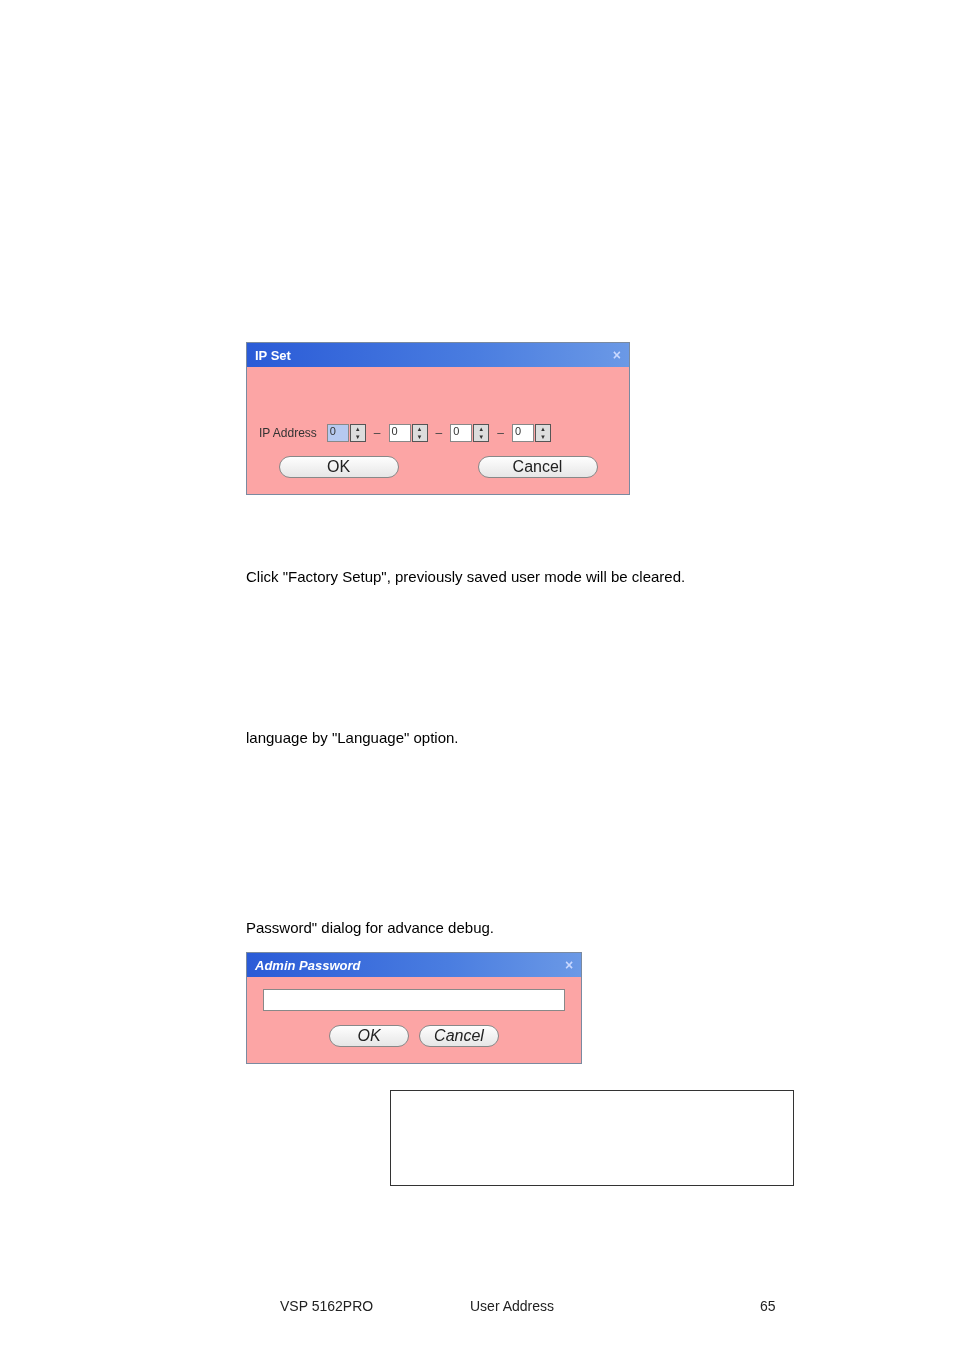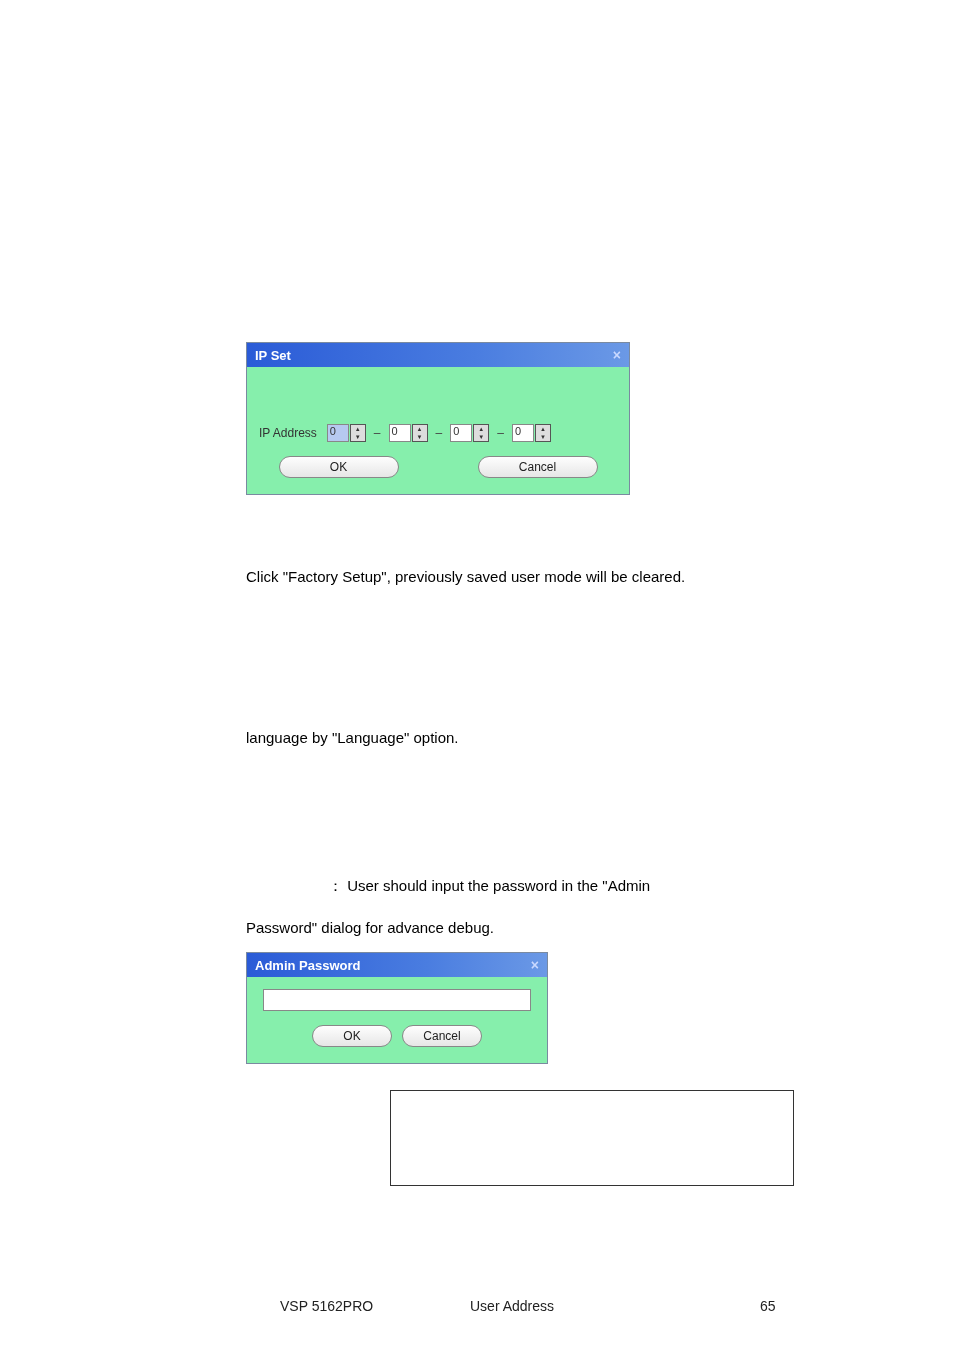--- a/index.html
+++ b/index.html
@@ -16,21 +16,21 @@
     padding: 0;
     position: relative;
     width: 100%;
     height: 100%;
   }
 
   
   .dialog {
     position: absolute;
     border: 1px solid #7a8aa0;
-    background: #86efac;
+    background: #fca5a5;
   }
   .dialog.ipset {
     left: 246px;
     top: 342px;
     width: 384px;
   }
   .titlebar {
     background: linear-gradient(90deg,#2a5bd7 0%, #4a7de0 60%, #6b99e6 100%);
     color: #fff;
     font-size: 13px;
@@ -100,21 +100,21 @@
     display: flex;
     justify-content: space-around;
     gap: 40px;
   }
   .winbtn {
     width: 120px;
     height: 22px;
     border: 1px solid #888;
     border-radius: 11px;
     background: linear-gradient(#fefefe,#e6e6e6);
-    font-size: 12px;
+    font-size: 16px;
     text-align: center;
     line-height: 20px;
     color: #222;
   }
   .winbtn.small {
     width: 80px;
   }
 
   .bodytext {
     position: absolute;
@@ -122,21 +122,22 @@
     width: 460px;
     font-size: 15px;
     line-height: 24px;
     color: #000;
   }
 
   
   .dialog.admin {
     left: 246px;
     top: 952px;
-    width: 302px;
+    width: 336px;
+    font-style: italic;
   }
   .admin-body {
     padding: 12px 16px 16px 16px;
   }
   .pw-input {
     width: 100%;
     height: 22px;
     border: 1px solid #888;
     background: #fff;
     margin-bottom: 14px;
@@ -224,24 +225,20 @@
         <div class="winbtn">OK</div>
         <div class="winbtn">Cancel</div>
       </div>
     </div>
   </div>
 
   <div class="bodytext" style="top:565px;">Click "Factory Setup", previously saved user mode will be cleared.</div>
 
   <div class="bodytext" style="top:726px;">language by "Language" option.</div>
 
-  <div class="bodytext" style="top:874px; left:328px; width:460px;">
-    <span>：</span>
-    <span>User should input the password in the "Admin</span>
-  </div>
   <div class="bodytext" style="top:916px;">Password" dialog for advance debug.</div>
 
   <div class="dialog admin">
     <div class="titlebar">
       <span>Admin Password</span>
       <span class="closex">×</span>
     </div>
     <div class="admin-body">
       <div class="pw-input"></div>
       <div class="admin-btns">

